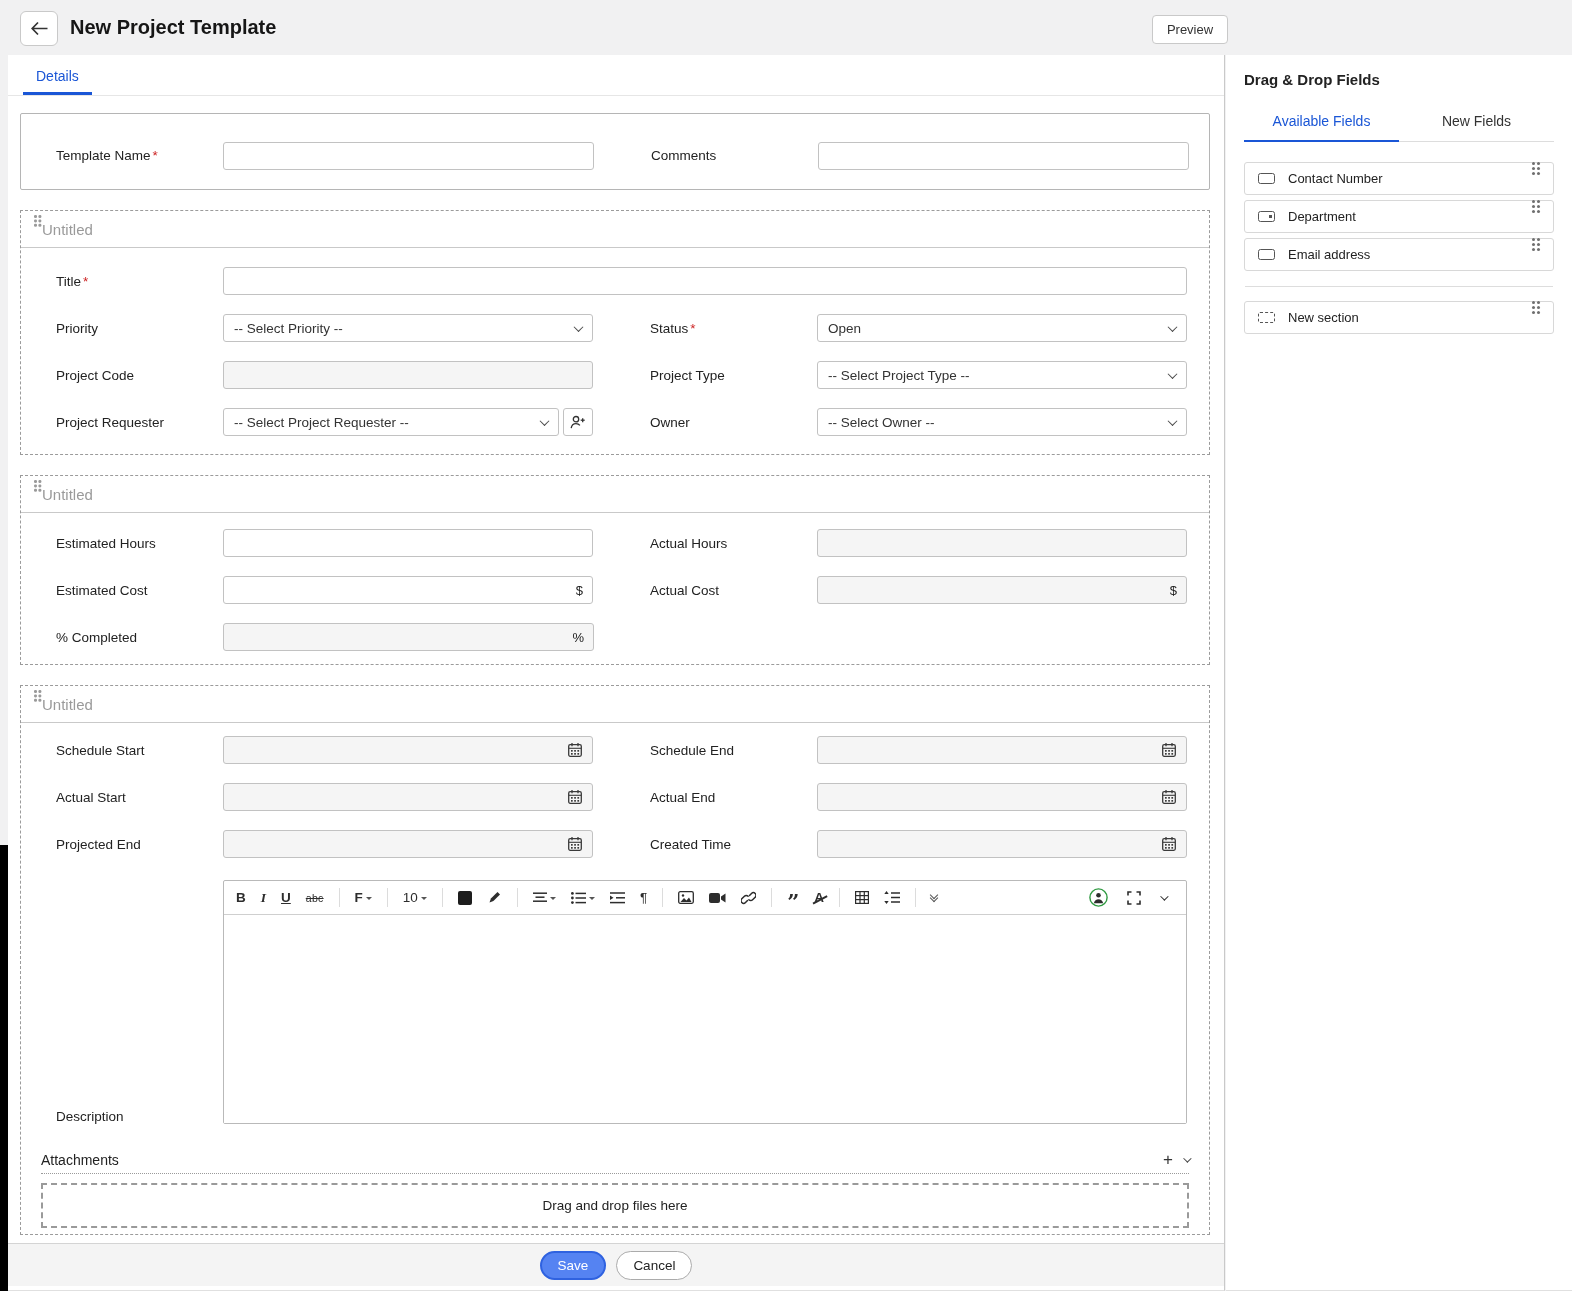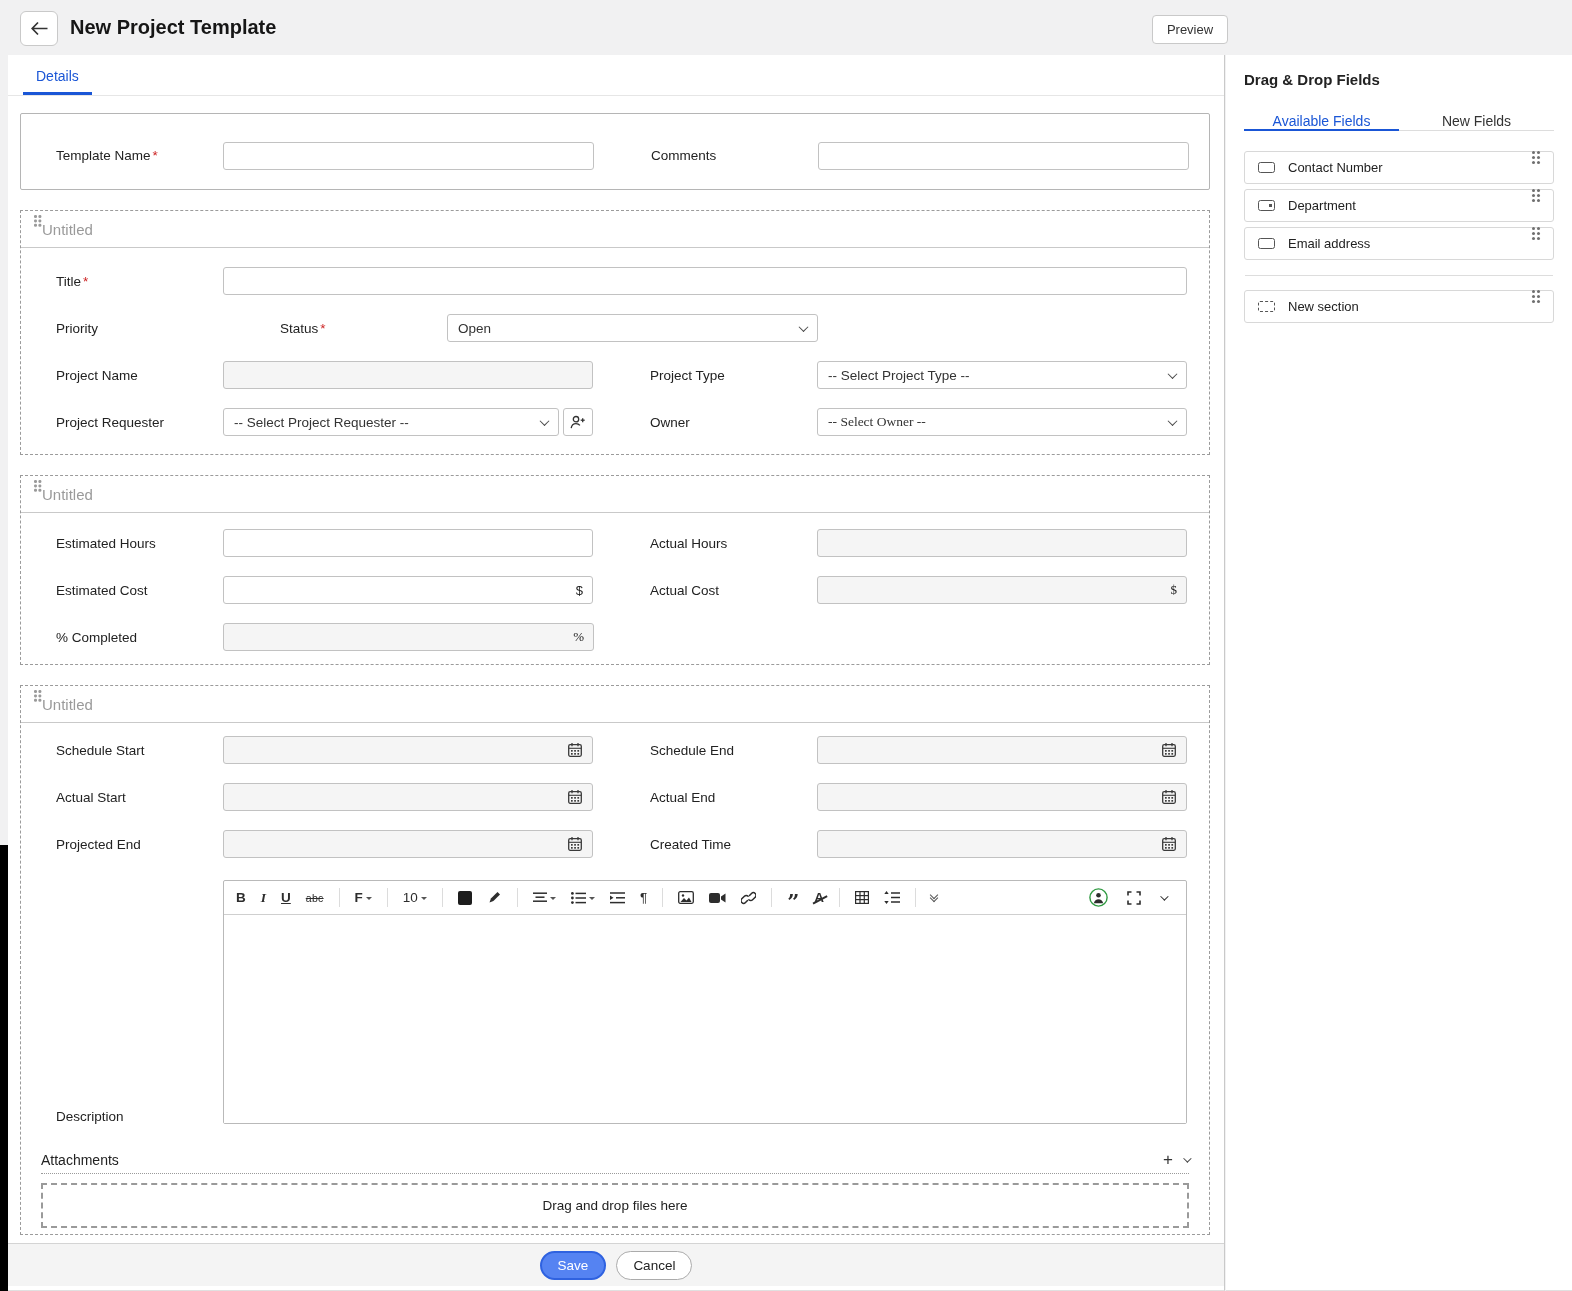--- a/index.html
+++ b/index.html
@@ -23,21 +23,21 @@
   .sec-title { height:37px; display:flex; align-items:center; padding-left:13px; border-bottom:1px solid #c9c9c9; color:#9a9a9a; font-size:15px; }
 
   .row { display:flex; align-items:center; height:28px; margin:19px 22px 0 35px; }
   .lbl { width:167px; flex:0 0 167px; font-size:13.5px; color:#222; }
   .lbl2 { margin-left:57px; width:167px; flex:0 0 167px; font-size:13.5px; color:#222; }
   .req { color:#cc2222; margin-left:2px; }
 
   .tb, .tbx { width:371px; height:28px; border:1px solid #c2c2c2; border-radius:3px; background:#fff; font-family:inherit; font-size:13.5px; padding:0 9px; color:#222; }
   .tbx { display:flex; align-items:center; }
   .tb.wide { width:966px; }
-  .dis { background:#f5f5f5;font-family:Liberation Serif, serif; }
+  .dis { background:#f5f5f5; }
   .suffix { margin-left:auto; color:#222; font-size:13px; }
   .cal { margin-left:auto; display:flex; align-items:center; }
 
   .sel { width:371px; height:28px; border:1px solid #c2c2c2; border-radius:3px; background:#fff; display:flex; align-items:center; padding:0 10px; font-size:13.5px; color:#333; cursor:pointer; }
   .sel.narrow { width:337px; }
   .caret { width:7px; height:7px; border-right:1.6px solid #4a4a4a; border-bottom:1.6px solid #4a4a4a; transform:rotate(45deg) translate(-1px,-1px); margin-left:auto; }
   .addusr-btn { width:30px; height:28px; margin-left:4px; border:1px solid #c2c2c2; border-radius:3px; background:#fff; display:flex; align-items:center; justify-content:center; cursor:pointer; }
 
   
   .row.desc { align-items:flex-end; height:auto; }
@@ -70,21 +70,21 @@
 
   
   .footer { position:absolute; left:0; top:1188px; width:1216px; height:43px; background:#f4f4f4; border-top:1px solid #d4d4d4; display:flex; align-items:center; justify-content:center; gap:10px; }
   .save-btn { min-width:60px; height:29px; padding:0 16px; border-radius:15px; background:#5583f2; border:2px solid #2f62e0; color:#fff; font-size:13.5px; display:flex; align-items:center; justify-content:center; cursor:pointer; }
   .cancel-btn { min-width:70px; height:29px; padding:0 16px; border-radius:15px; background:#fff; border:1px solid #ababab; color:#222; font-size:13.5px; display:flex; align-items:center; justify-content:center; cursor:pointer; }
 
   
   .sidebar { position:absolute; left:1226px; top:55px; width:346px; height:1236px; background:#fff; border-bottom:1px solid #e0e0e0; padding:16px 18px 0 18px; }
   .sb-title { font-size:15px; font-weight:700; color:#222; }
   .sb-tabs { margin-top:25px; display:flex; border-bottom:1px solid #ddd; }
-  .sb-tab { width:50%; text-align:center; font-size:14px; color:#333; cursor:pointer; }
+  .sb-tab { width:50%; text-align:center; padding-bottom:11px; font-size:14px; color:#333; cursor:pointer; }
   .sb-tab.active { color:#1a56d6; border-bottom:2.5px solid #1a56d6; margin-bottom:-1px; }
   .sb-list { margin-top:20px; }
   .fld-item { height:33px; border:1px solid #d8d8d8; border-radius:3px; background:#fff; display:flex; align-items:center; padding:0 13px; margin-bottom:5px; cursor:grab; }
   .fld-label { margin-left:13px; font-size:13px; color:#222; }
   .fld-icon { width:17px; height:11px; border:1.4px solid #555; border-radius:2.5px; flex:0 0 17px; }
   .fld-icon.pick { position:relative; }
   .fld-icon.pick::after { content:""; position:absolute; right:2px; top:3px; width:2.6px; height:2.6px; background:#555; }
   .fld-icon.sectionic { border-style:dashed; border-radius:2px; }
   .sb-divider { border:none; border-top:1px solid #ddd; margin:15px 1px 14px 1px; }
   .dots { width:3px; height:3px; border-radius:50%; background:#6f6f6f; box-shadow:5px 0 0 #6f6f6f, 0 5px 0 #6f6f6f, 5px 5px 0 #6f6f6f, 0 10px 0 #6f6f6f, 5px 10px 0 #6f6f6f; margin:-10px 5px 0 auto; }
@@ -133,28 +133,32 @@
             <span class="dots-sm"></span>
           </span>
         <span>Untitled</span>
       </div>
       <div class="row">
         <div class="lbl"><span>Title</span><span class="req">*</span></div>
         <input class="tb wide" value="" style="">
       </div>
       <div class="row">
         <div class="lbl">Priority</div>
+        <div class="sel">
+            <span>-- Select Priority --</span>
+            <span class="caret"></span>
+          </div>
         <div class="lbl2"><span>Status</span><span class="req">*</span></div>
         <div class="sel">
             <span>Open</span>
             <span class="caret"></span>
           </div>
       </div>
       <div class="row">
-        <div class="lbl">Project Name</div>
+        <div class="lbl">Project Code</div>
         <input class="tb dis" value="" style="">
         <div class="lbl2">Project Type</div>
         <div class="sel">
             <span>-- Select Project Type --</span>
             <span class="caret"></span>
           </div>
       </div>
       <div class="row">
         <div class="lbl">Project Requester</div>
         <div class="sel narrow">

